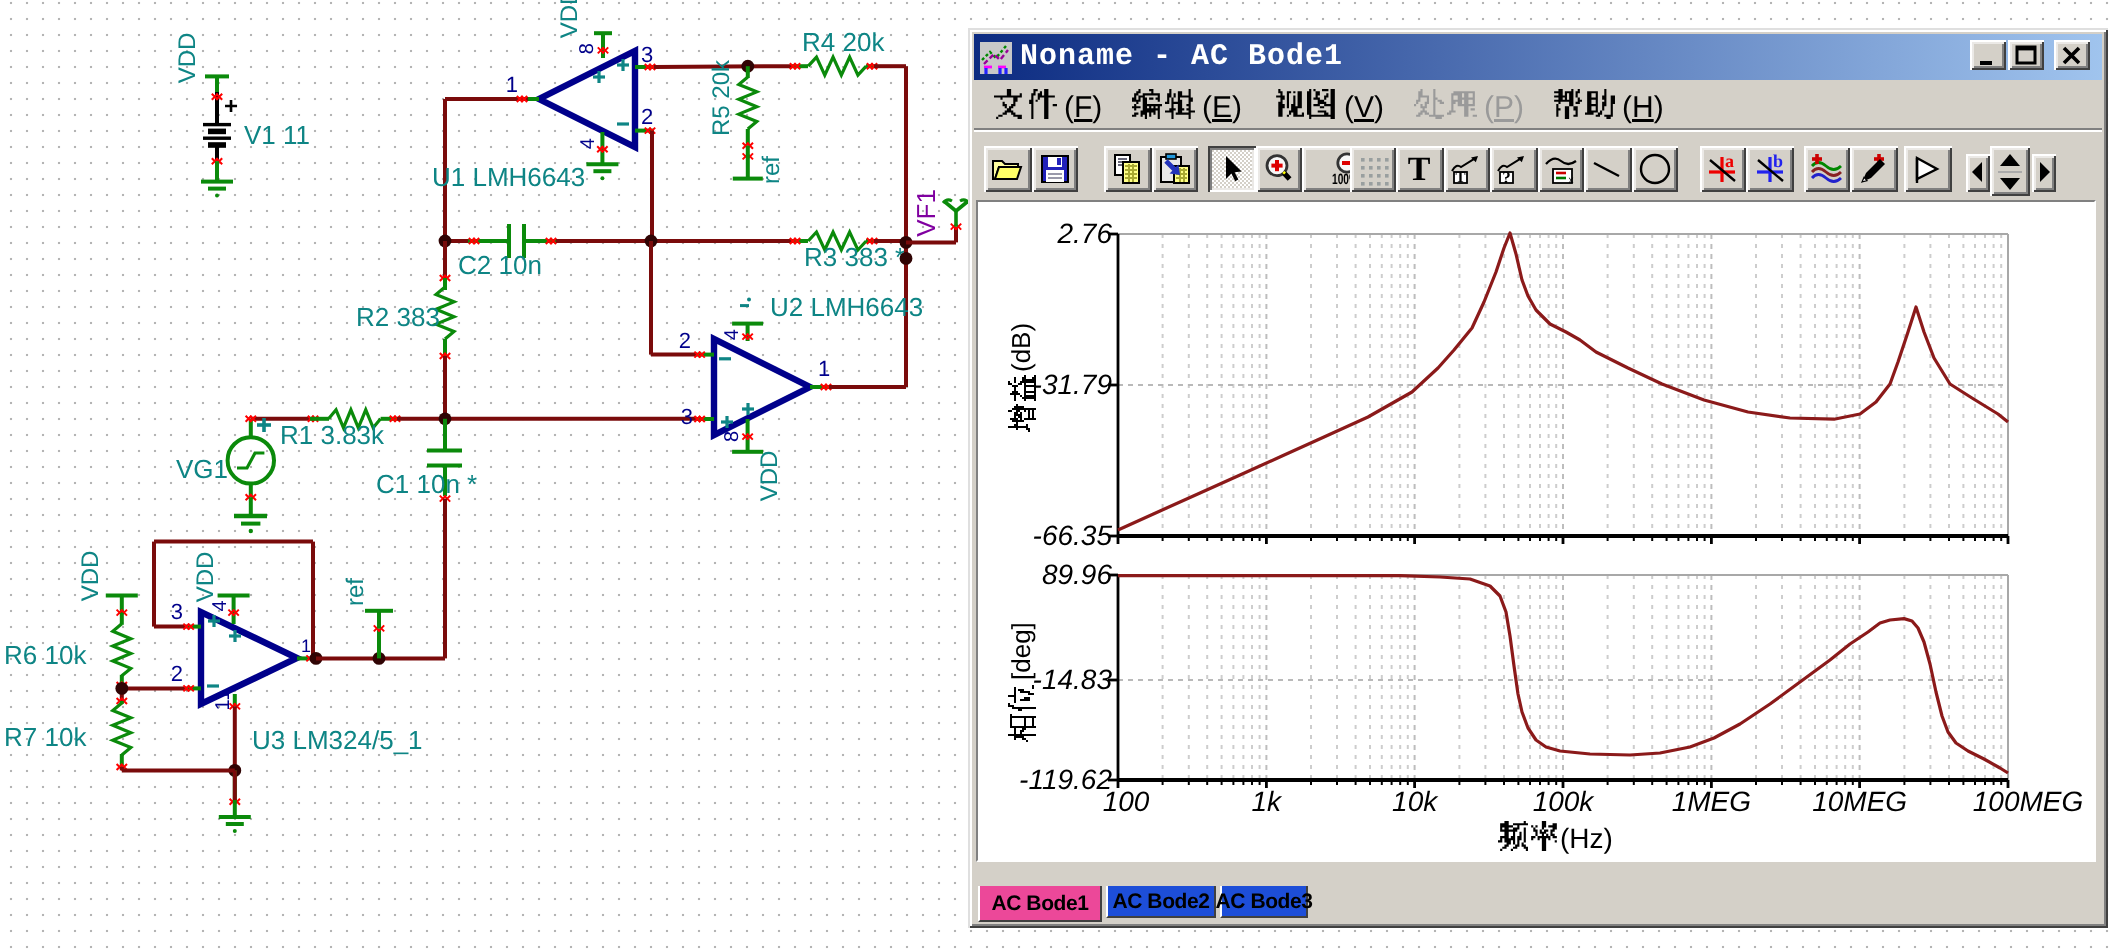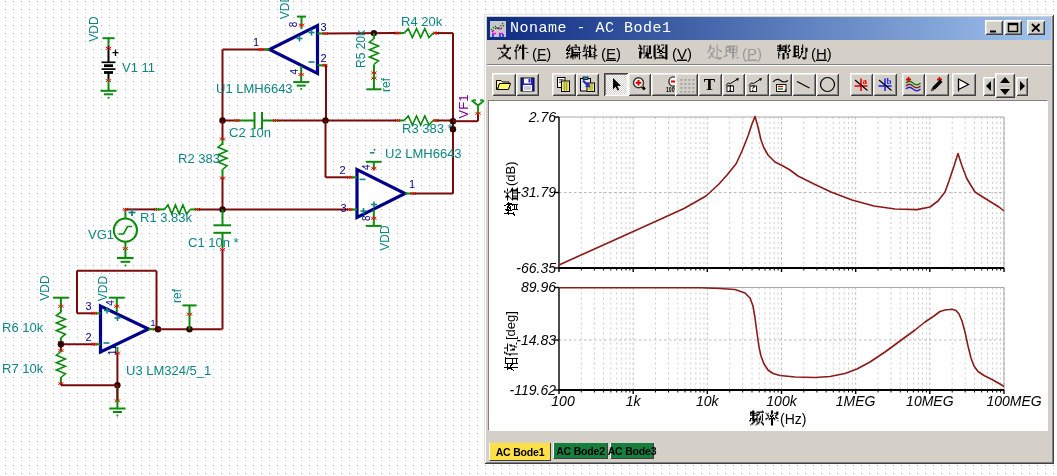--- a/index.html
+++ b/index.html
@@ -1,27 +1,27 @@
 <!DOCTYPE html>
 <html><head><meta charset="utf-8"><style>
 *{margin:0;padding:0;box-sizing:border-box}
 body{width:1057px;height:476px;overflow:hidden;position:relative;background:#fff;font-family:"Liberation Sans",sans-serif}
 .dots{position:absolute;inset:0;background-image:radial-gradient(circle at 5.5px 1.5px,#b4b4b4 0.6px,rgba(255,255,255,0) 0.8px);background-size:8px 8px}
 .schem{position:absolute;left:0;top:0}
 .win{position:absolute;left:484px;top:14px;width:570px;height:450px;background:#d4d0c8;box-shadow:inset 1px 1px 0 #dfdfdf,inset -1px -1px 0 #404040,inset 2px 2px 0 #fff,inset -2px -2px 0 #808080}
 .title{position:absolute;left:3px;top:3px;right:3px;height:23px;background:linear-gradient(to right,#0c2b81,#a0c4ee);display:flex;align-items:center;padding-left:3px}
-.title .txt{color:#fff;font-family:"Liberation Mono",monospace;font-weight:normal;font-size:15px;margin-left:4px;white-space:pre;letter-spacing:.5px}
+.title .txt{color:#fff;font-family:"Liberation Mono",monospace;font-weight:bold;font-size:15px;margin-left:4px;white-space:pre;letter-spacing:.5px}
 .tbn{position:absolute;top:6px;width:18px;height:15px;background:#d4d0c8;box-shadow:inset 1px 1px 0 #fff,inset -1px -1px 0 #404040,inset 2px 2px 0 #ebe9e6,inset -2px -2px 0 #808080;display:flex;align-items:center;justify-content:center}
 .toolrow{position:absolute;left:3px;right:3px;top:50px;height:36px;border-top:1px solid #808080;box-shadow:0 1px 0 #fff inset}
 .tbtn{position:absolute;top:58.5px;height:23px;background:#d4d0c8;box-shadow:inset 1px 1px 0 #fff,inset -1px -1px 0 #404040,inset 2px 2px 0 #ebe9e6,inset -2px -2px 0 #808080;display:flex;align-items:center;justify-content:center}
 .tbtn.pressed{box-shadow:inset 1px 1px 0 #404040,inset -1px -1px 0 #fff,inset 2px 2px 0 #808080,inset -2px -2px 0 #ebe9e6;background-image:repeating-conic-gradient(#fff 0% 25%,#d4d0c8 0% 50%);background-size:2px 2px}
 .client{position:absolute;left:4px;top:86px;right:6px;bottom:33px;background:#fff;border:1px solid;border-color:#808080 #fff #fff #808080}
 .tabs{position:absolute;left:4px;right:6px;top:429px;height:19px;background:#d4d0c8}
-.tab{position:absolute;top:0;height:16px;background:#15803d;border-left:1px solid #fff;border-right:1px solid #404040;border-bottom:1px solid #404040;font-size:10.5px;font-weight:bold;letter-spacing:-0.2px;display:flex;align-items:center;justify-content:center;white-space:nowrap}
-.tab.active{background:#fde047;height:18px;z-index:2}
+.tab{position:absolute;top:0;height:16px;background:#1d4ed8;border-left:1px solid #fff;border-right:1px solid #404040;border-bottom:1px solid #404040;font-size:10.5px;font-weight:bold;letter-spacing:-0.2px;display:flex;align-items:center;justify-content:center;white-space:nowrap}
+.tab.active{background:#ec4899;height:18px;z-index:2}
 </style></head><body>
 <div class="dots"></div>
 <svg class="schem" width="1057" height="476" font-family="&quot;Liberation Sans&quot;,sans-serif">
 <defs>
       <path id="g6587" d="M6 0h2v1h-2zM6 1h2v1h-2zM6 2h2v1h-2zM12 2h1v1h-1zM0 3h13v1h-13zM3 4h1v1h-1zM9 4h2v1h-2zM9 5h2v1h-2zM4 6h1v1h-1zM9 6h1v1h-1zM4 7h2v1h-2zM8 7h2v1h-2zM5 8h1v1h-1zM7 8h2v1h-2zM6 9h2v1h-2zM5 10h4v1h-4zM4 11h2v1h-2zM8 11h2v1h-2zM2 12h2v1h-2zM9 12h4v1h-4zM1 13h1v1h-1zM11 13h2v1h-2z"></path>
 <path id="g4ef6" d="M3 0h2v1h-2zM8 0h2v1h-2zM3 1h1v1h-1zM6 1h1v1h-1zM8 1h2v1h-2zM2 2h2v1h-2zM5 2h2v1h-2zM8 2h2v1h-2zM2 3h1v1h-1zM5 3h8v1h-8zM2 4h1v1h-1zM5 4h1v1h-1zM8 4h2v1h-2zM1 5h2v1h-2zM4 5h1v1h-1zM8 5h2v1h-2zM1 6h2v1h-2zM8 6h2v1h-2zM2 7h1v1h-1zM8 7h2v1h-2zM12 7h2v1h-2zM2 8h1v1h-1zM8 8h2v1h-2zM2 9h1v1h-1zM8 9h2v1h-2zM2 10h1v1h-1zM8 10h2v1h-2zM2 11h1v1h-1zM8 11h2v1h-2zM2 12h1v1h-1zM8 12h2v1h-2zM2 13h1v1h-1zM8 13h2v1h-2z"></path>
 <path id="g7f16" d="M3 0h1v1h-1zM8 0h2v1h-2zM2 1h2v1h-2zM9 1h1v1h-1zM1 2h2v1h-2zM5 2h8v1h-8zM1 3h1v1h-1zM3 3h3v1h-3zM12 3h1v1h-1zM0 4h2v1h-2zM3 4h1v1h-1zM5 4h2v1h-2zM8 4h2v1h-2zM11 4h2v1h-2zM0 5h4v1h-4zM5 5h2v1h-2zM12 5h1v1h-1zM2 6h1v1h-1zM5 6h2v1h-2zM1 7h1v1h-1zM5 7h9v1h-9zM0 8h4v1h-4zM5 8h2v1h-2zM8 8h1v1h-1zM10 8h1v1h-1zM12 8h1v1h-1zM1 9h1v1h-1zM5 9h8v1h-8zM4 10h7v1h-7zM12 10h1v1h-1zM1 11h2v1h-2zM4 11h3v1h-3zM8 11h1v1h-1zM10 11h1v1h-1zM12 11h1v1h-1zM0 12h2v1h-2zM4 12h1v1h-1zM6 12h1v1h-1zM8 12h1v1h-1zM12 12h1v1h-1zM6 13h1v1h-1zM12 13h1v1h-1z"></path>
 <path id="g8f91" d="M2 0h1v1h-1zM11 0h1v1h-1zM2 1h1v1h-1zM6 1h2v1h-2zM11 1h1v1h-1zM1 2h2v1h-2zM4 2h1v1h-1zM6 2h2v1h-2zM11 2h1v1h-1zM1 3h2v1h-2zM4 3h1v1h-1zM6 3h6v1h-6zM1 4h1v1h-1zM3 4h1v1h-1zM6 4h1v1h-1zM11 4h2v1h-2zM1 5h1v1h-1zM3 5h1v1h-1zM6 5h2v1h-2zM11 5h2v1h-2zM0 6h2v1h-2zM3 6h5v1h-5zM11 6h1v1h-1zM3 7h1v1h-1zM6 7h2v1h-2zM10 7h2v1h-2zM3 8h1v1h-1zM6 8h2v1h-2zM11 8h1v1h-1zM2 9h3v1h-3zM6 9h3v1h-3zM10 9h2v1h-2zM0 10h4v1h-4zM6 10h2v1h-2zM11 10h3v1h-3zM3 11h1v1h-1zM5 11h7v1h-7zM3 12h1v1h-1zM11 12h1v1h-1zM3 13h1v1h-1zM11 13h1v1h-1z"></path>
 <path id="g89c6" d="M2 0h1v1h-1zM2 1h2v1h-2zM6 1h2v1h-2zM9 1h1v1h-1zM11 1h2v1h-2zM3 2h1v1h-1zM6 2h1v1h-1zM11 2h2v1h-2zM1 3h4v1h-4zM6 3h1v1h-1zM9 3h1v1h-1zM11 3h2v1h-2zM3 4h2v1h-2zM6 4h1v1h-1zM9 4h1v1h-1zM11 4h2v1h-2zM3 5h1v1h-1zM6 5h1v1h-1zM9 5h1v1h-1zM11 5h2v1h-2zM2 6h2v1h-2zM6 6h1v1h-1zM9 6h1v1h-1zM11 6h2v1h-2zM2 7h3v1h-3zM6 7h1v1h-1zM8 7h2v1h-2zM11 7h2v1h-2zM2 8h3v1h-3zM6 8h1v1h-1zM8 8h5v1h-5zM2 9h2v1h-2zM8 9h3v1h-3zM2 10h2v1h-2zM7 10h4v1h-4zM2 11h2v1h-2zM7 11h1v1h-1zM9 11h2v1h-2zM13 11h1v1h-1zM2 12h2v1h-2zM6 12h1v1h-1zM9 12h5v1h-5z"></path>
 <path id="g56fe" d="M1 0h1v1h-1zM3 0h1v1h-1zM7 0h3v1h-3zM11 0h2v1h-2zM0 1h2v1h-2zM4 1h2v1h-2zM11 1h2v1h-2zM0 2h2v1h-2zM4 2h2v1h-2zM9 2h1v1h-1zM11 2h2v1h-2zM0 3h2v1h-2zM4 3h1v1h-1zM8 3h2v1h-2zM11 3h2v1h-2zM0 4h2v1h-2zM3 4h3v1h-3zM8 4h1v1h-1zM11 4h2v1h-2zM0 5h2v1h-2zM5 5h3v1h-3zM11 5h2v1h-2zM0 6h2v1h-2zM5 6h4v1h-4zM11 6h2v1h-2zM0 7h2v1h-2zM3 7h3v1h-3zM8 7h5v1h-5zM0 8h2v1h-2zM6 8h2v1h-2zM11 8h2v1h-2zM0 9h2v1h-2zM11 9h2v1h-2zM0 10h2v1h-2zM5 10h4v1h-4zM11 10h2v1h-2zM0 11h2v1h-2zM8 11h2v1h-2zM11 11h2v1h-2zM1 12h12v1h-12zM1 13h1v1h-1zM11 13h2v1h-2z"></path>

